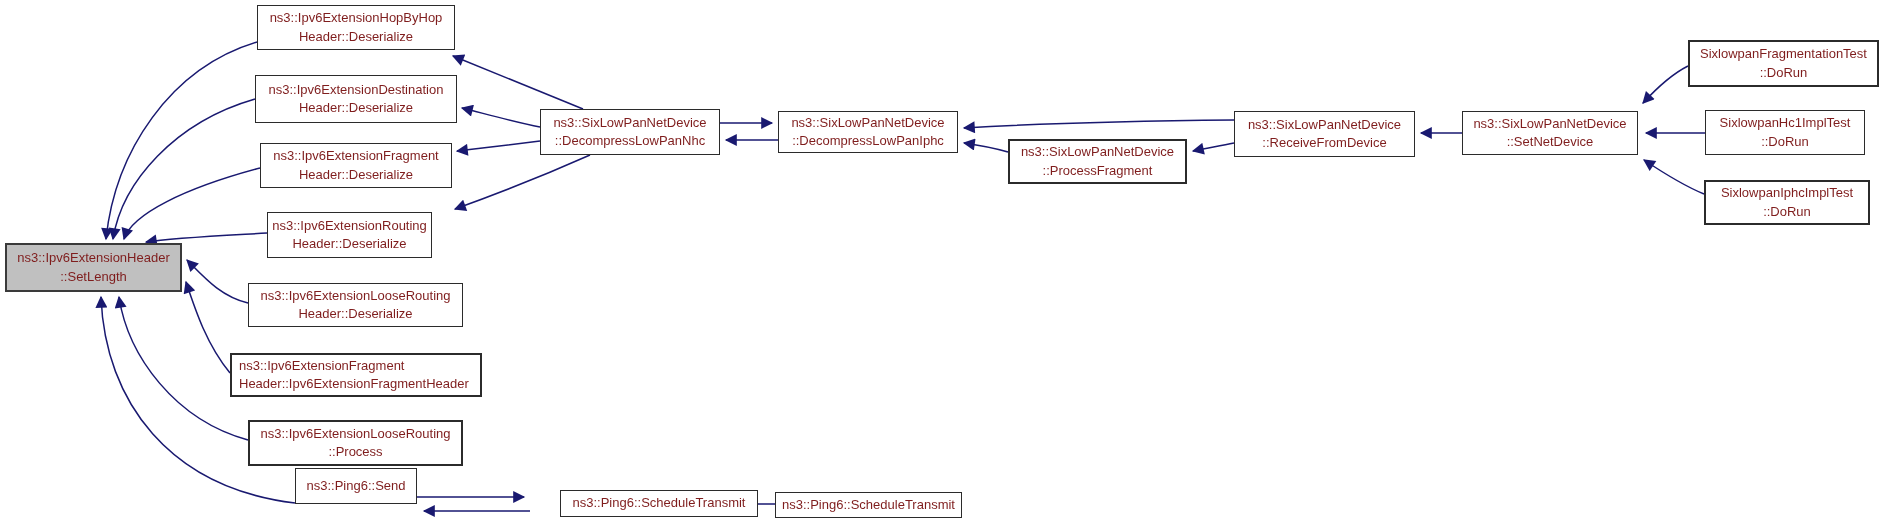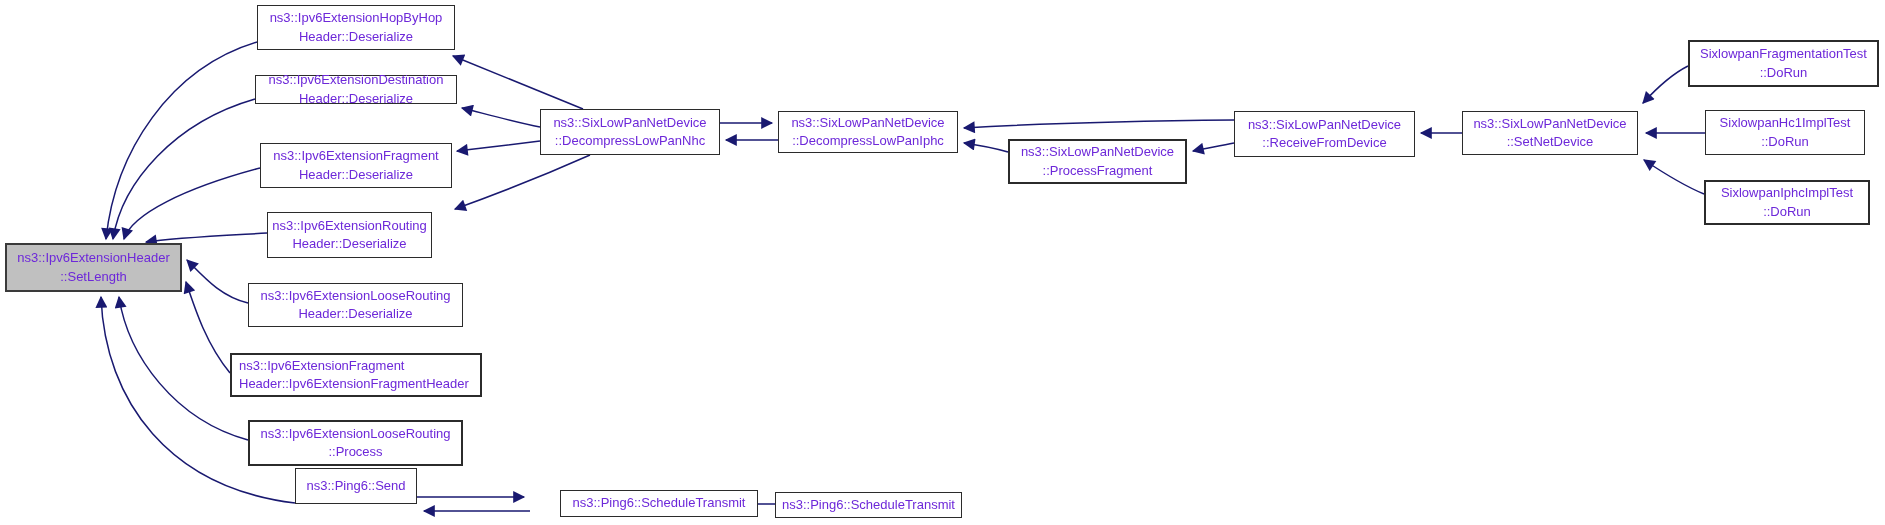--- a/index.html
+++ b/index.html
@@ -20,21 +20,21 @@
     left: 0;
     top: 0;
     width: 1885px;
     height: 525px;
   }
   .node {
     position: absolute;
     box-sizing: border-box;
     background: #ffffff;
     border: 1px solid #2b2b2b;
-    color: #6d28d9;
+    color: #7f1d1d;
     font-size: 13px;
     line-height: 1.4;
     display: flex;
     flex-direction: column;
     align-items: center;
     justify-content: center;
     text-align: center;
     white-space: nowrap;
     cursor: pointer;
   }
@@ -98,21 +98,21 @@
   <div class="node highlight" style="left:5px;top:243px;width:177px;height:49px">
     <span>ns3::Ipv6ExtensionHeader</span>
     <span>::SetLength</span>
   </div>
 
   <div class="node" style="left:257px;top:5px;width:198px;height:45px">
     <span>ns3::Ipv6ExtensionHopByHop</span>
     <span>Header::Deserialize</span>
   </div>
 
-  <div class="node" style="left:255px;top:75px;width:202px;height:29px">
+  <div class="node" style="left:255px;top:75px;width:202px;height:48px">
     <span>ns3::Ipv6ExtensionDestination</span>
     <span>Header::Deserialize</span>
   </div>
 
   <div class="node" style="left:260px;top:143px;width:192px;height:45px">
     <span>ns3::Ipv6ExtensionFragment</span>
     <span>Header::Deserialize</span>
   </div>
 
   <div class="node" style="left:267px;top:212px;width:165px;height:46px">

